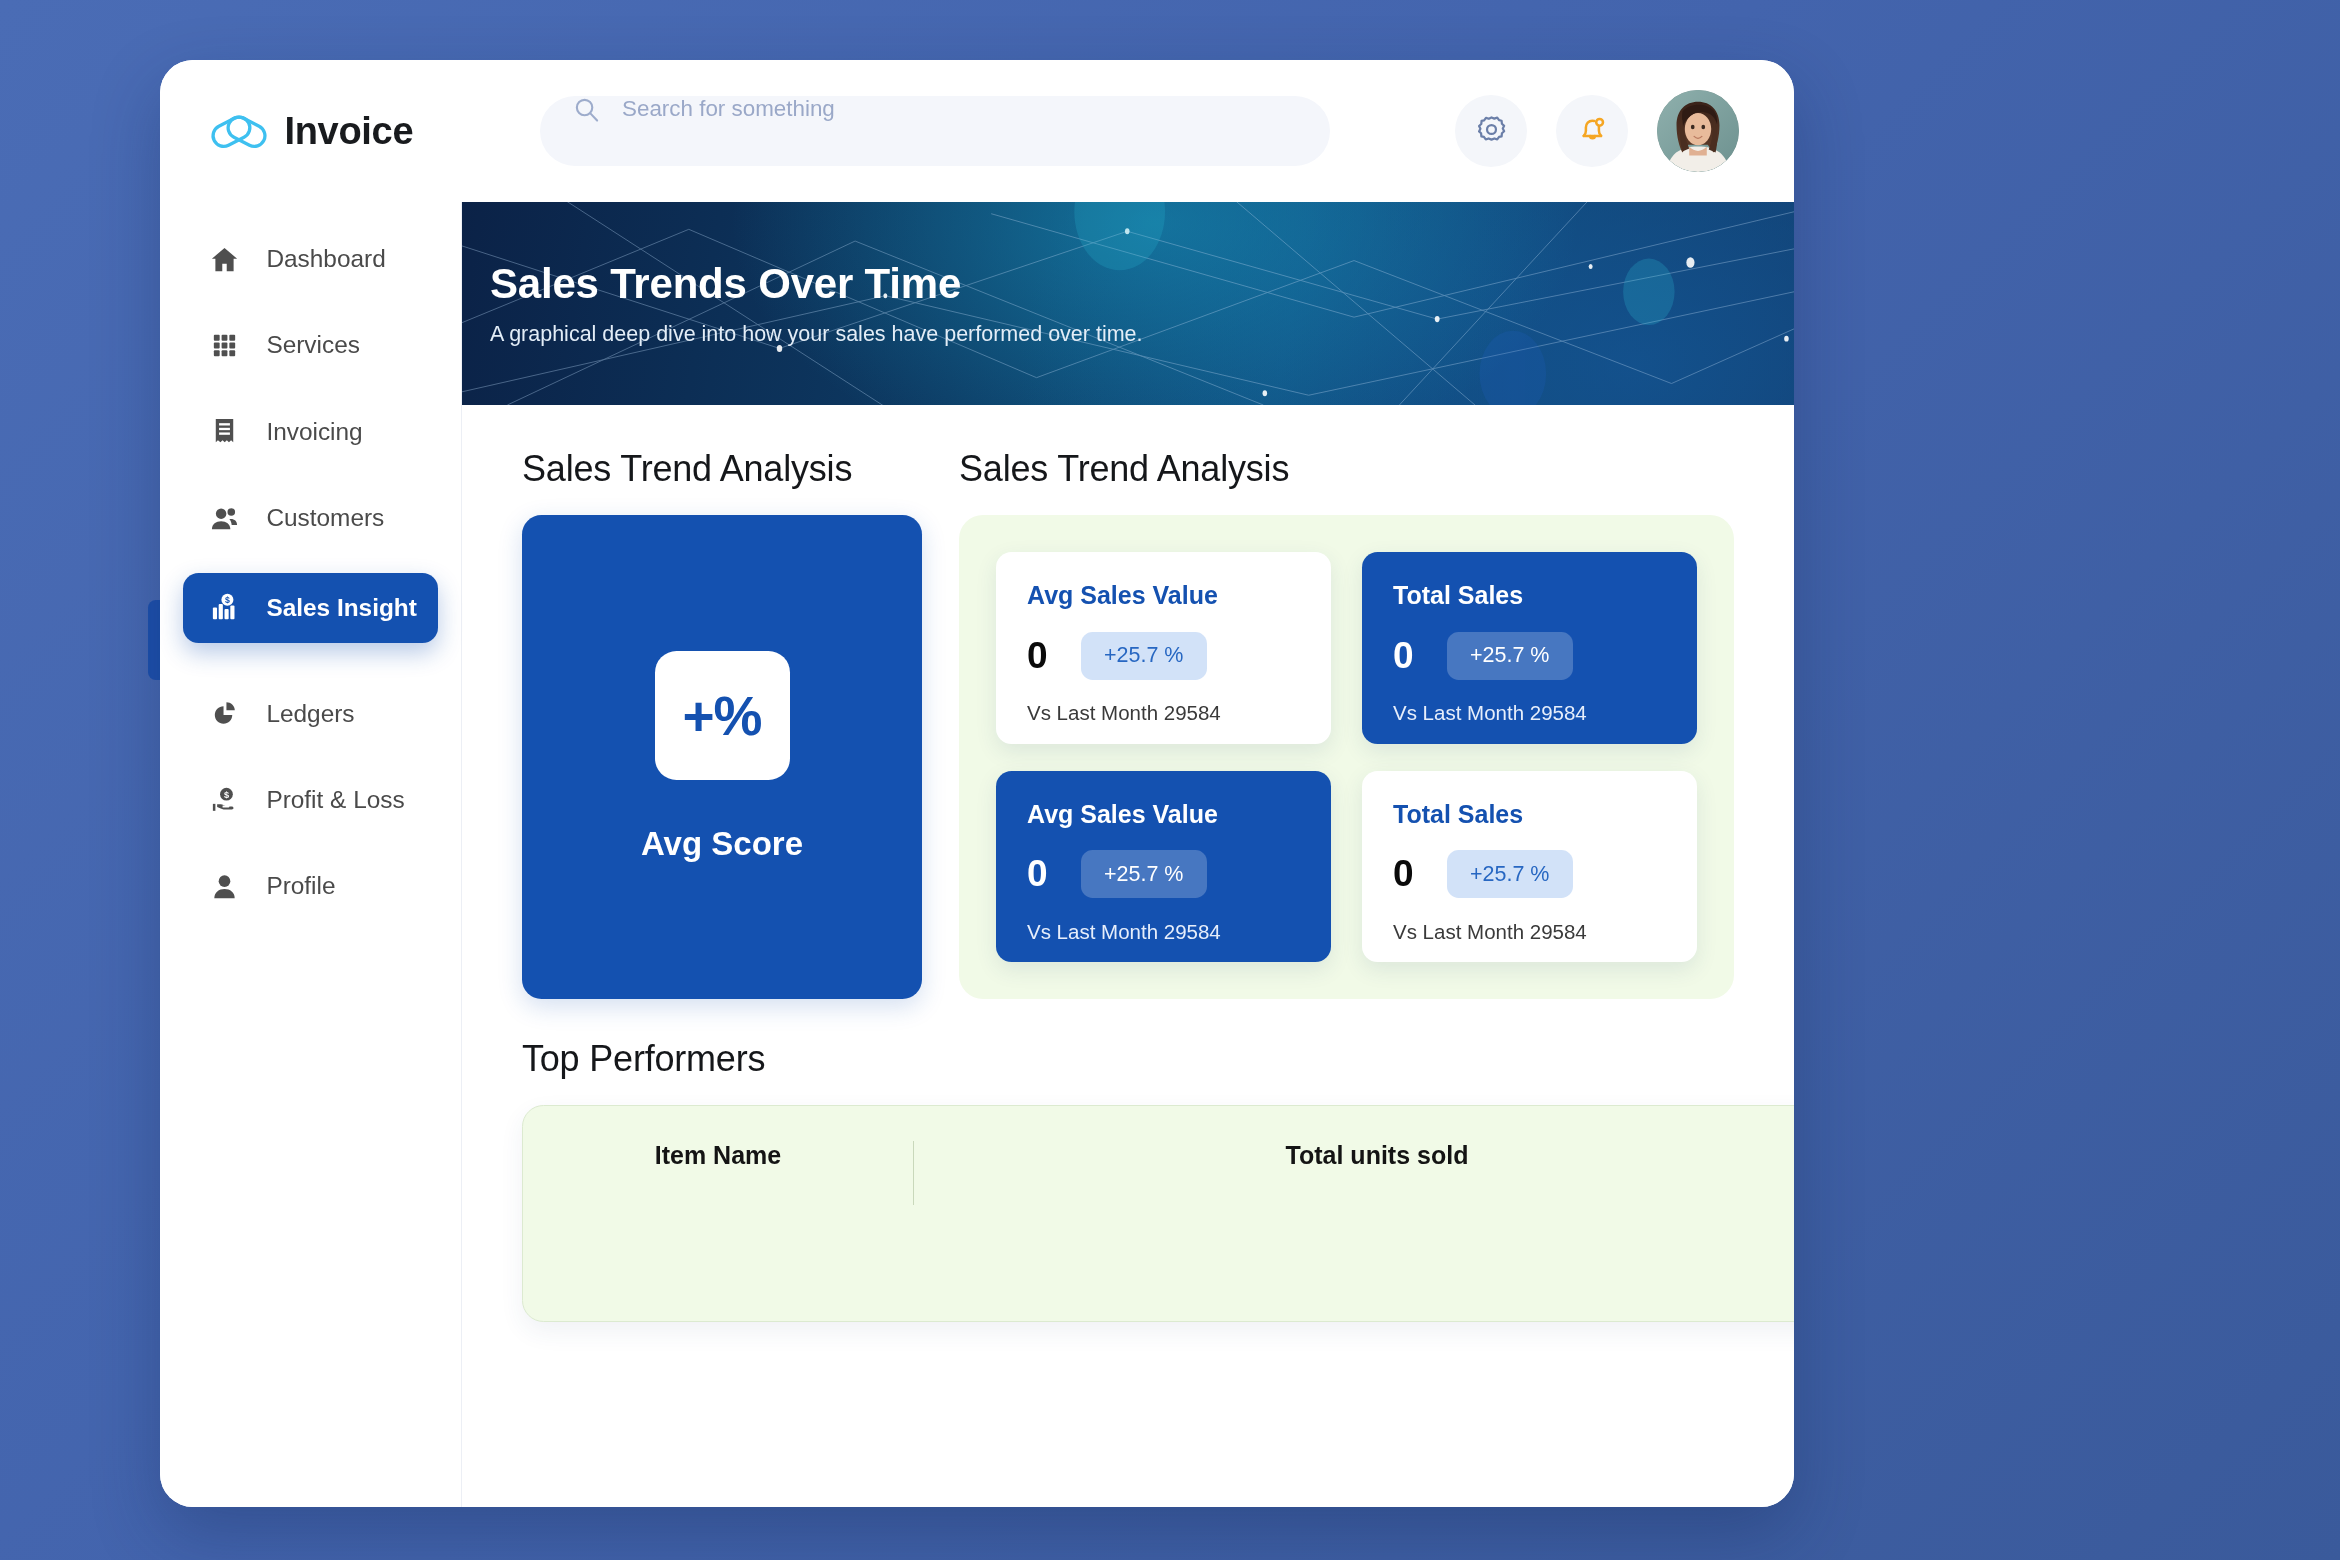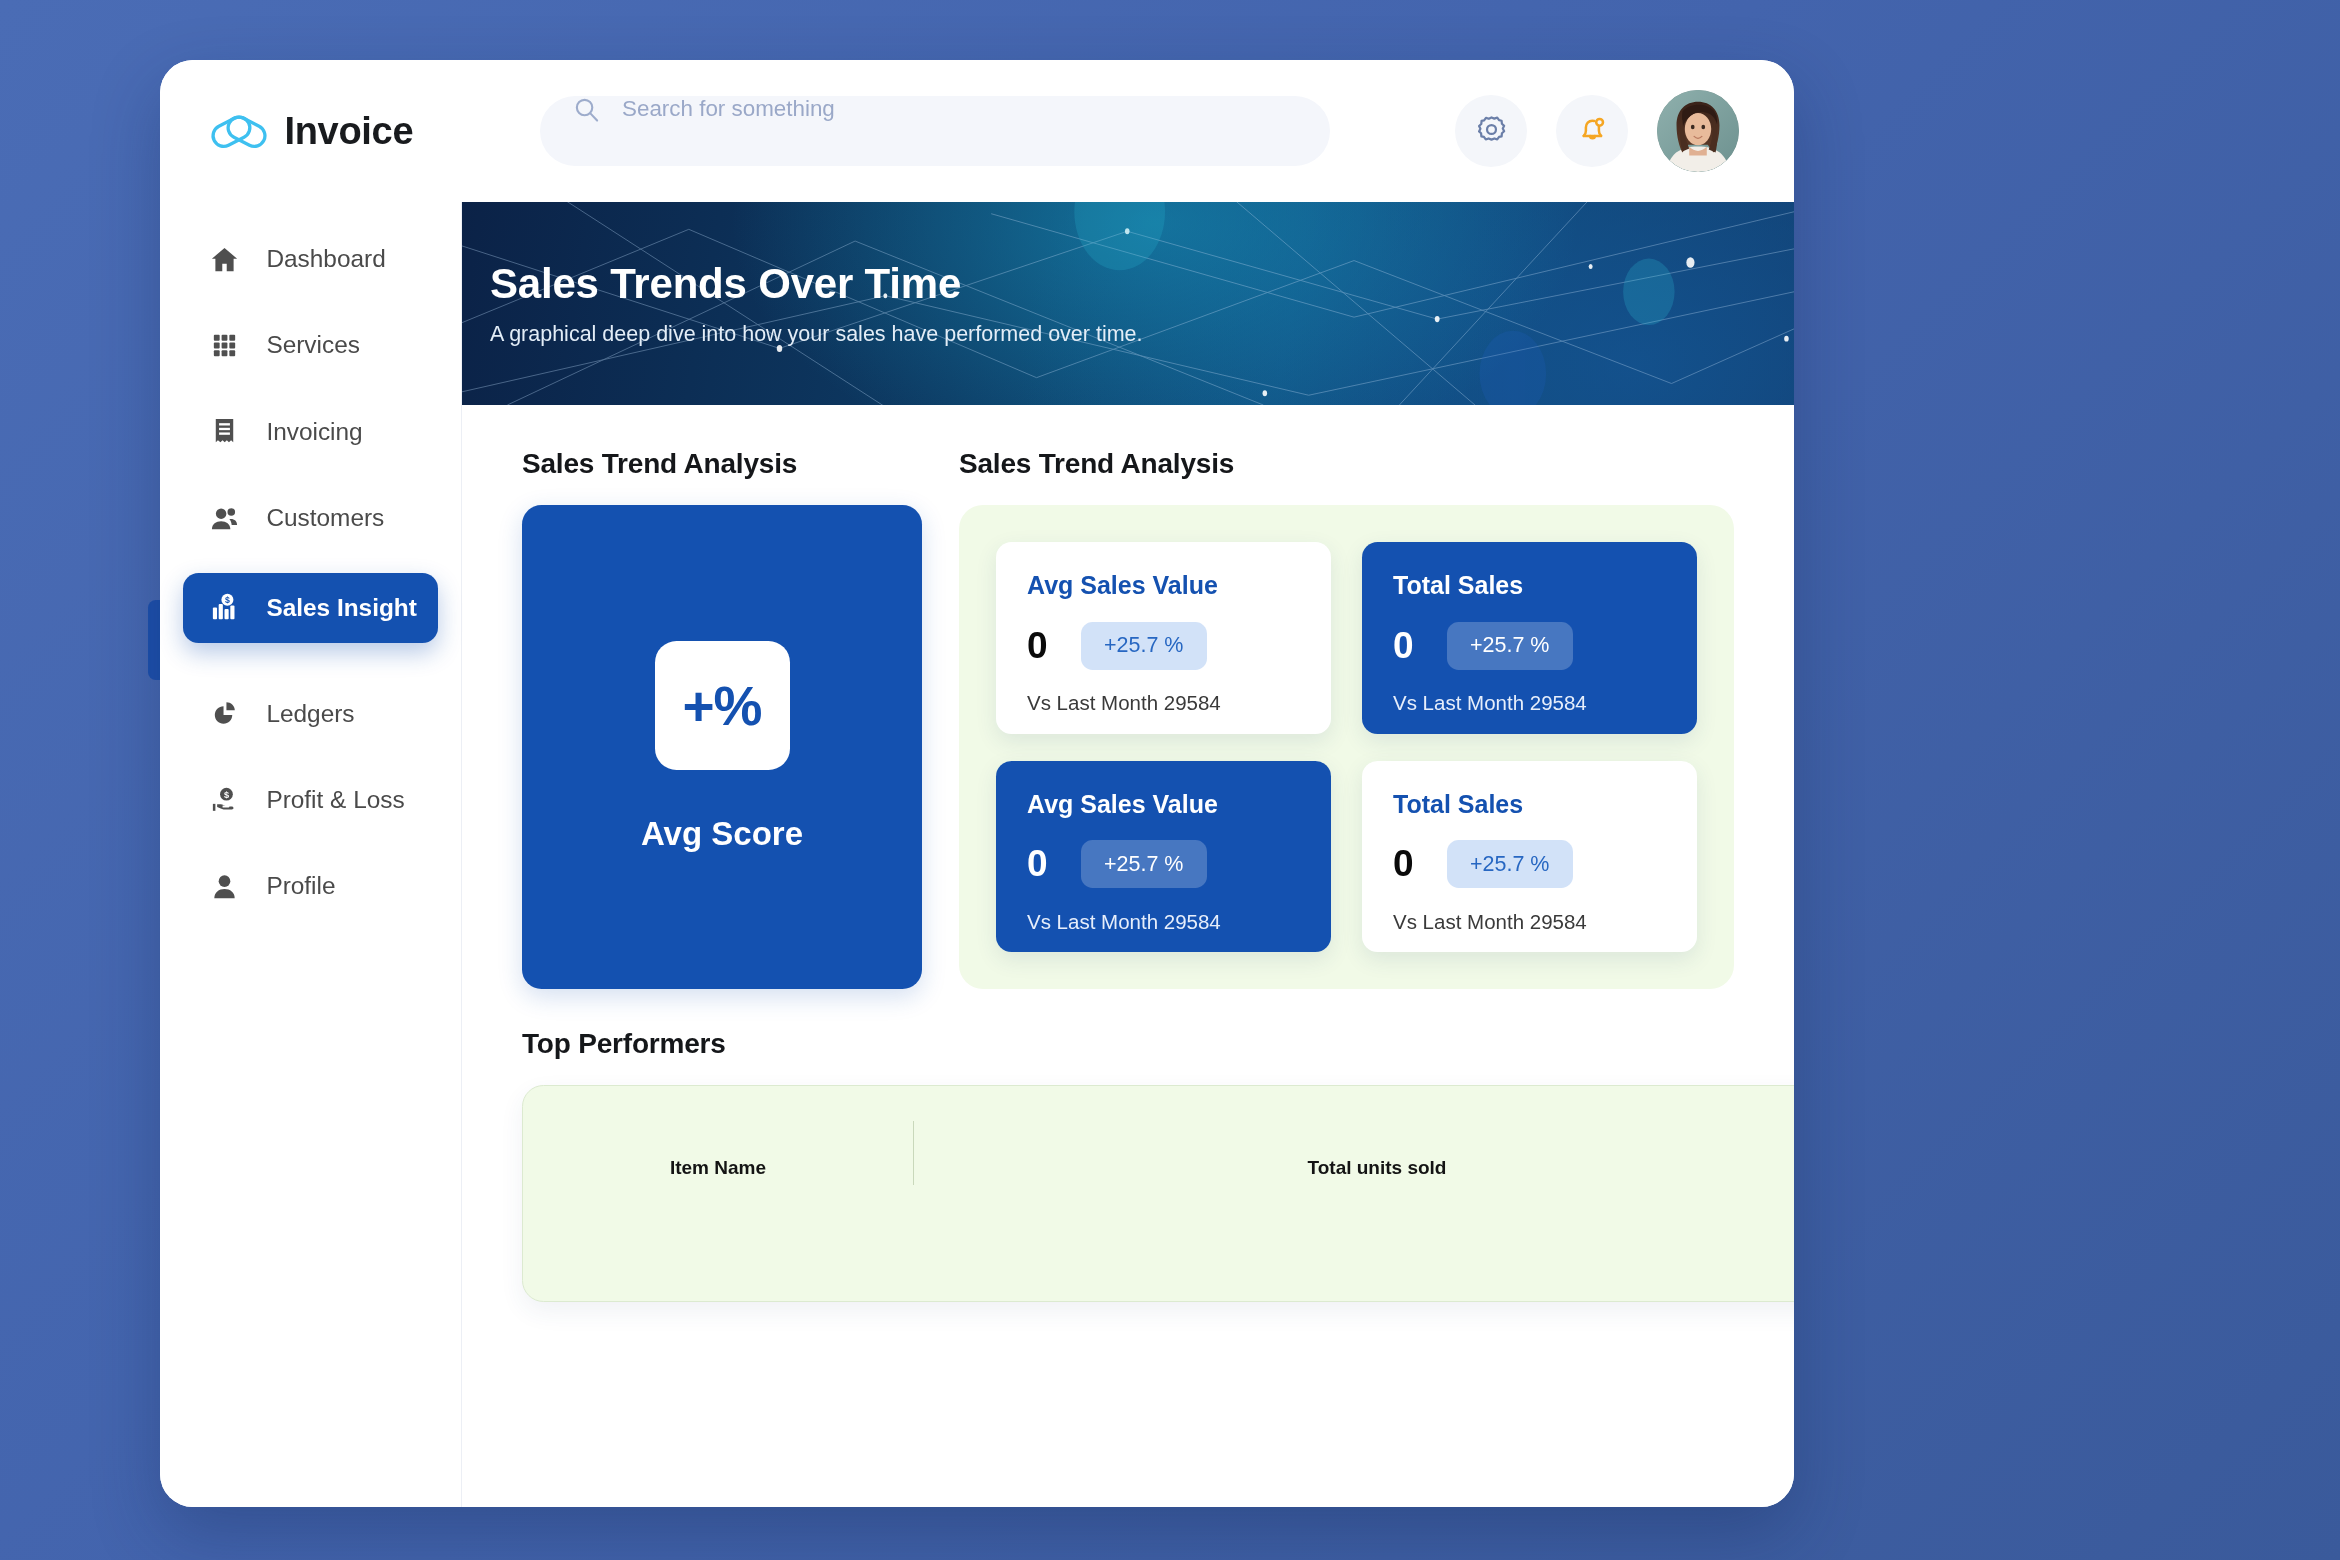--- a/index.html
+++ b/index.html
@@ -200,22 +200,22 @@
     font-size: 21.5px;
     color: #e3edf7;
   }
 
   
   .content-inner { padding: 43px 60px 0 60px; flex: 1 1 auto; min-height: 0; }
 
   .section-row { display: flex; gap: 37px; }
 
   .section-title {
-    font-size: 28px;
-    font-weight: bold;
+    font-size: 36px;
+    font-weight: normal;
     color: #15171a;
     letter-spacing: -0.2px;
     margin-bottom: 25px;
   }
 
   .col-score { width: 400px; flex: 0 0 400px; }
   .col-stats { flex: 1 1 auto; min-width: 0; }
 
   
   .score-card {
@@ -294,24 +294,23 @@
     margin-right: 0;
     width: 1319px;
     display: flex;
     padding-top: 35px;
     box-shadow: 0 9.8px 25px rgba(40,70,120,.07);
   }
   .th-col {
     display: flex;
     justify-content: center;
     align-items: flex-start;
-    font-size: 19px;
+    font-size: 25px;
     font-weight: bold;
     color: #141414;
-    margin-top: 36px;
   }
   .th-col.first { flex: 0 0 390px; }
   .th-col.second { flex: 1 1 auto; }
   .th-divider { width: 1px; background: #c9d8bb; height: 64px; flex: 0 0 1px; }
 </style>
 </head>
 <body>
 
 <div class="accent-tab"></div>
 

